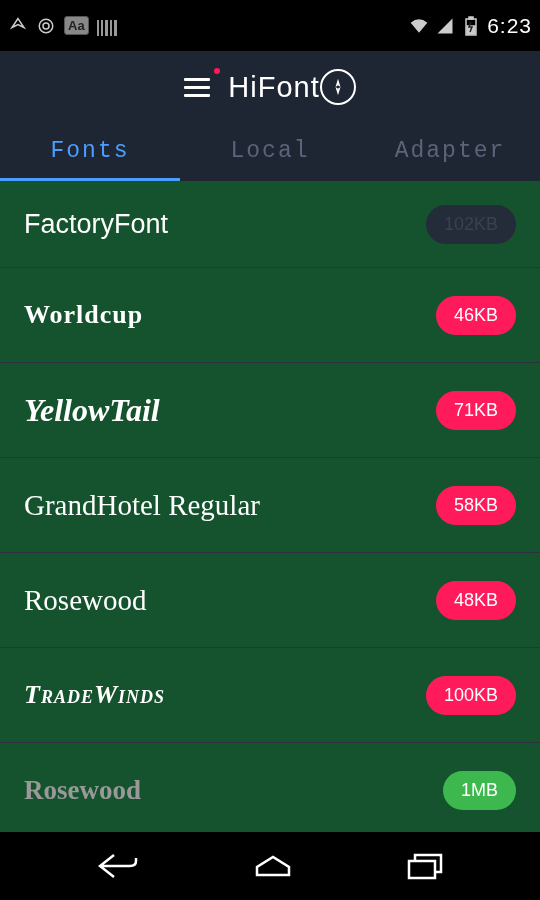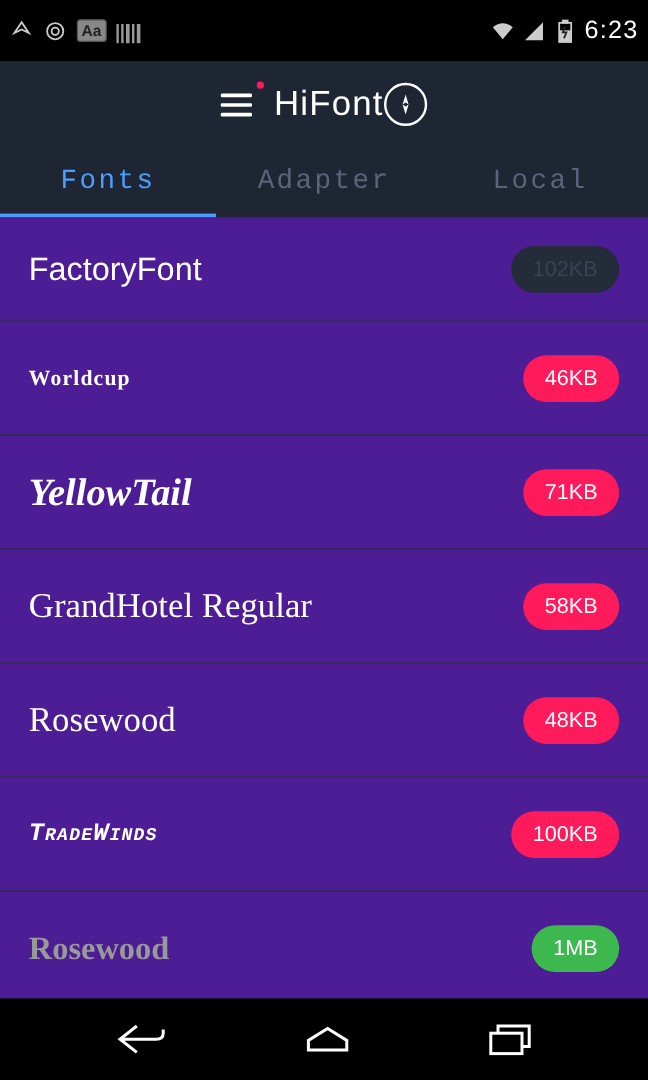--- a/index.html
+++ b/index.html
@@ -62,21 +62,21 @@
     font-family: 'Courier New', monospace;
     cursor:pointer;
     border-bottom: 3px solid transparent;
   }
   .tab.active {
     color: #4a9eff;
     border-bottom: 3px solid #4a9eff;
   }
   
   .font-list {
-    background: #4c1d95;
+    background: #14532d;
     height: 668px;
     overflow: hidden;
   }
   .font-item {
     height: 95px;
     display: flex;
     align-items: center;
     justify-content: space-between;
     padding: 0 24px;
     border-bottom: 1px solid #2a3141;
@@ -89,25 +89,25 @@
     border-radius: 999px;
     font-size: 18px;
     color: #fff;
     font-weight: 500;
   }
   .badge-gray { background: #242b39; color: #3a4152; }
   .badge-pink { background: #ff1a5c; }
   .badge-green { background: #3db84f; }
   
   .f-factory { font-family: Arial; font-weight: 400; font-size: 27px;}
-  .f-worldcup { font-family: Georgia,serif; font-weight: 900; font-size: 18px; letter-spacing:1px;}
+  .f-worldcup { font-family: Georgia,serif; font-weight: 900; font-size: 26px; letter-spacing:1px;}
   .f-yellowtail { font-family: 'Brush Script MT', cursive; font-style: italic; font-size: 32px; font-weight:bold;}
   .f-grandhotel { font-family: 'Brush Script MT', cursive; font-size: 29px; }
   .f-rosewood { font-family: 'Segoe Script', cursive; font-size: 29px; }
-  .f-tradewinds { font-family: Liberation Mono, monospace; font-style: italic; font-weight: bold; font-size: 21px; letter-spacing:1px; font-variant: small-caps;}
+  .f-tradewinds { font-family: Liberation Serif, serif; font-style: italic; font-weight: bold; font-size: 26px; letter-spacing:1px; font-variant: small-caps;}
   .f-ffftusj { font-family: 'Times New Roman', serif; font-weight: bold; font-size: 27px; color:#999;}
   
   .nav-bar {
     position: absolute;
     bottom: 0;
     width: 100%;
     height: 68px;
     background: #000;
     display: flex;
     align-items: center;
@@ -176,22 +176,22 @@
   </div>
   <div class="compass-btn">
     <svg width="20" height="20" viewBox="0 0 24 24" fill="#fff">
         <path d="M12 2 L15 12 L12 10 L9 12 Z M12 22 L9 12 L12 14 L15 12 Z"></path>
       </svg>
   </div>
 </div>
 
 <div class="tabs">
   <div class="tab active">Fonts</div>
+  <div class="tab">Local</div>
   <div class="tab">Adapter</div>
-  <div class="tab">Local</div>
 </div>
 
 <div class="font-list">
   <div class="font-item">
     <span class="font-name f-factory">FactoryFont</span>
     <span class="badge badge-gray">102KB</span>
   </div>
   <div class="font-item">
     <span class="font-name f-worldcup">Worldcup</span>
     <span class="badge badge-pink">46KB</span>

